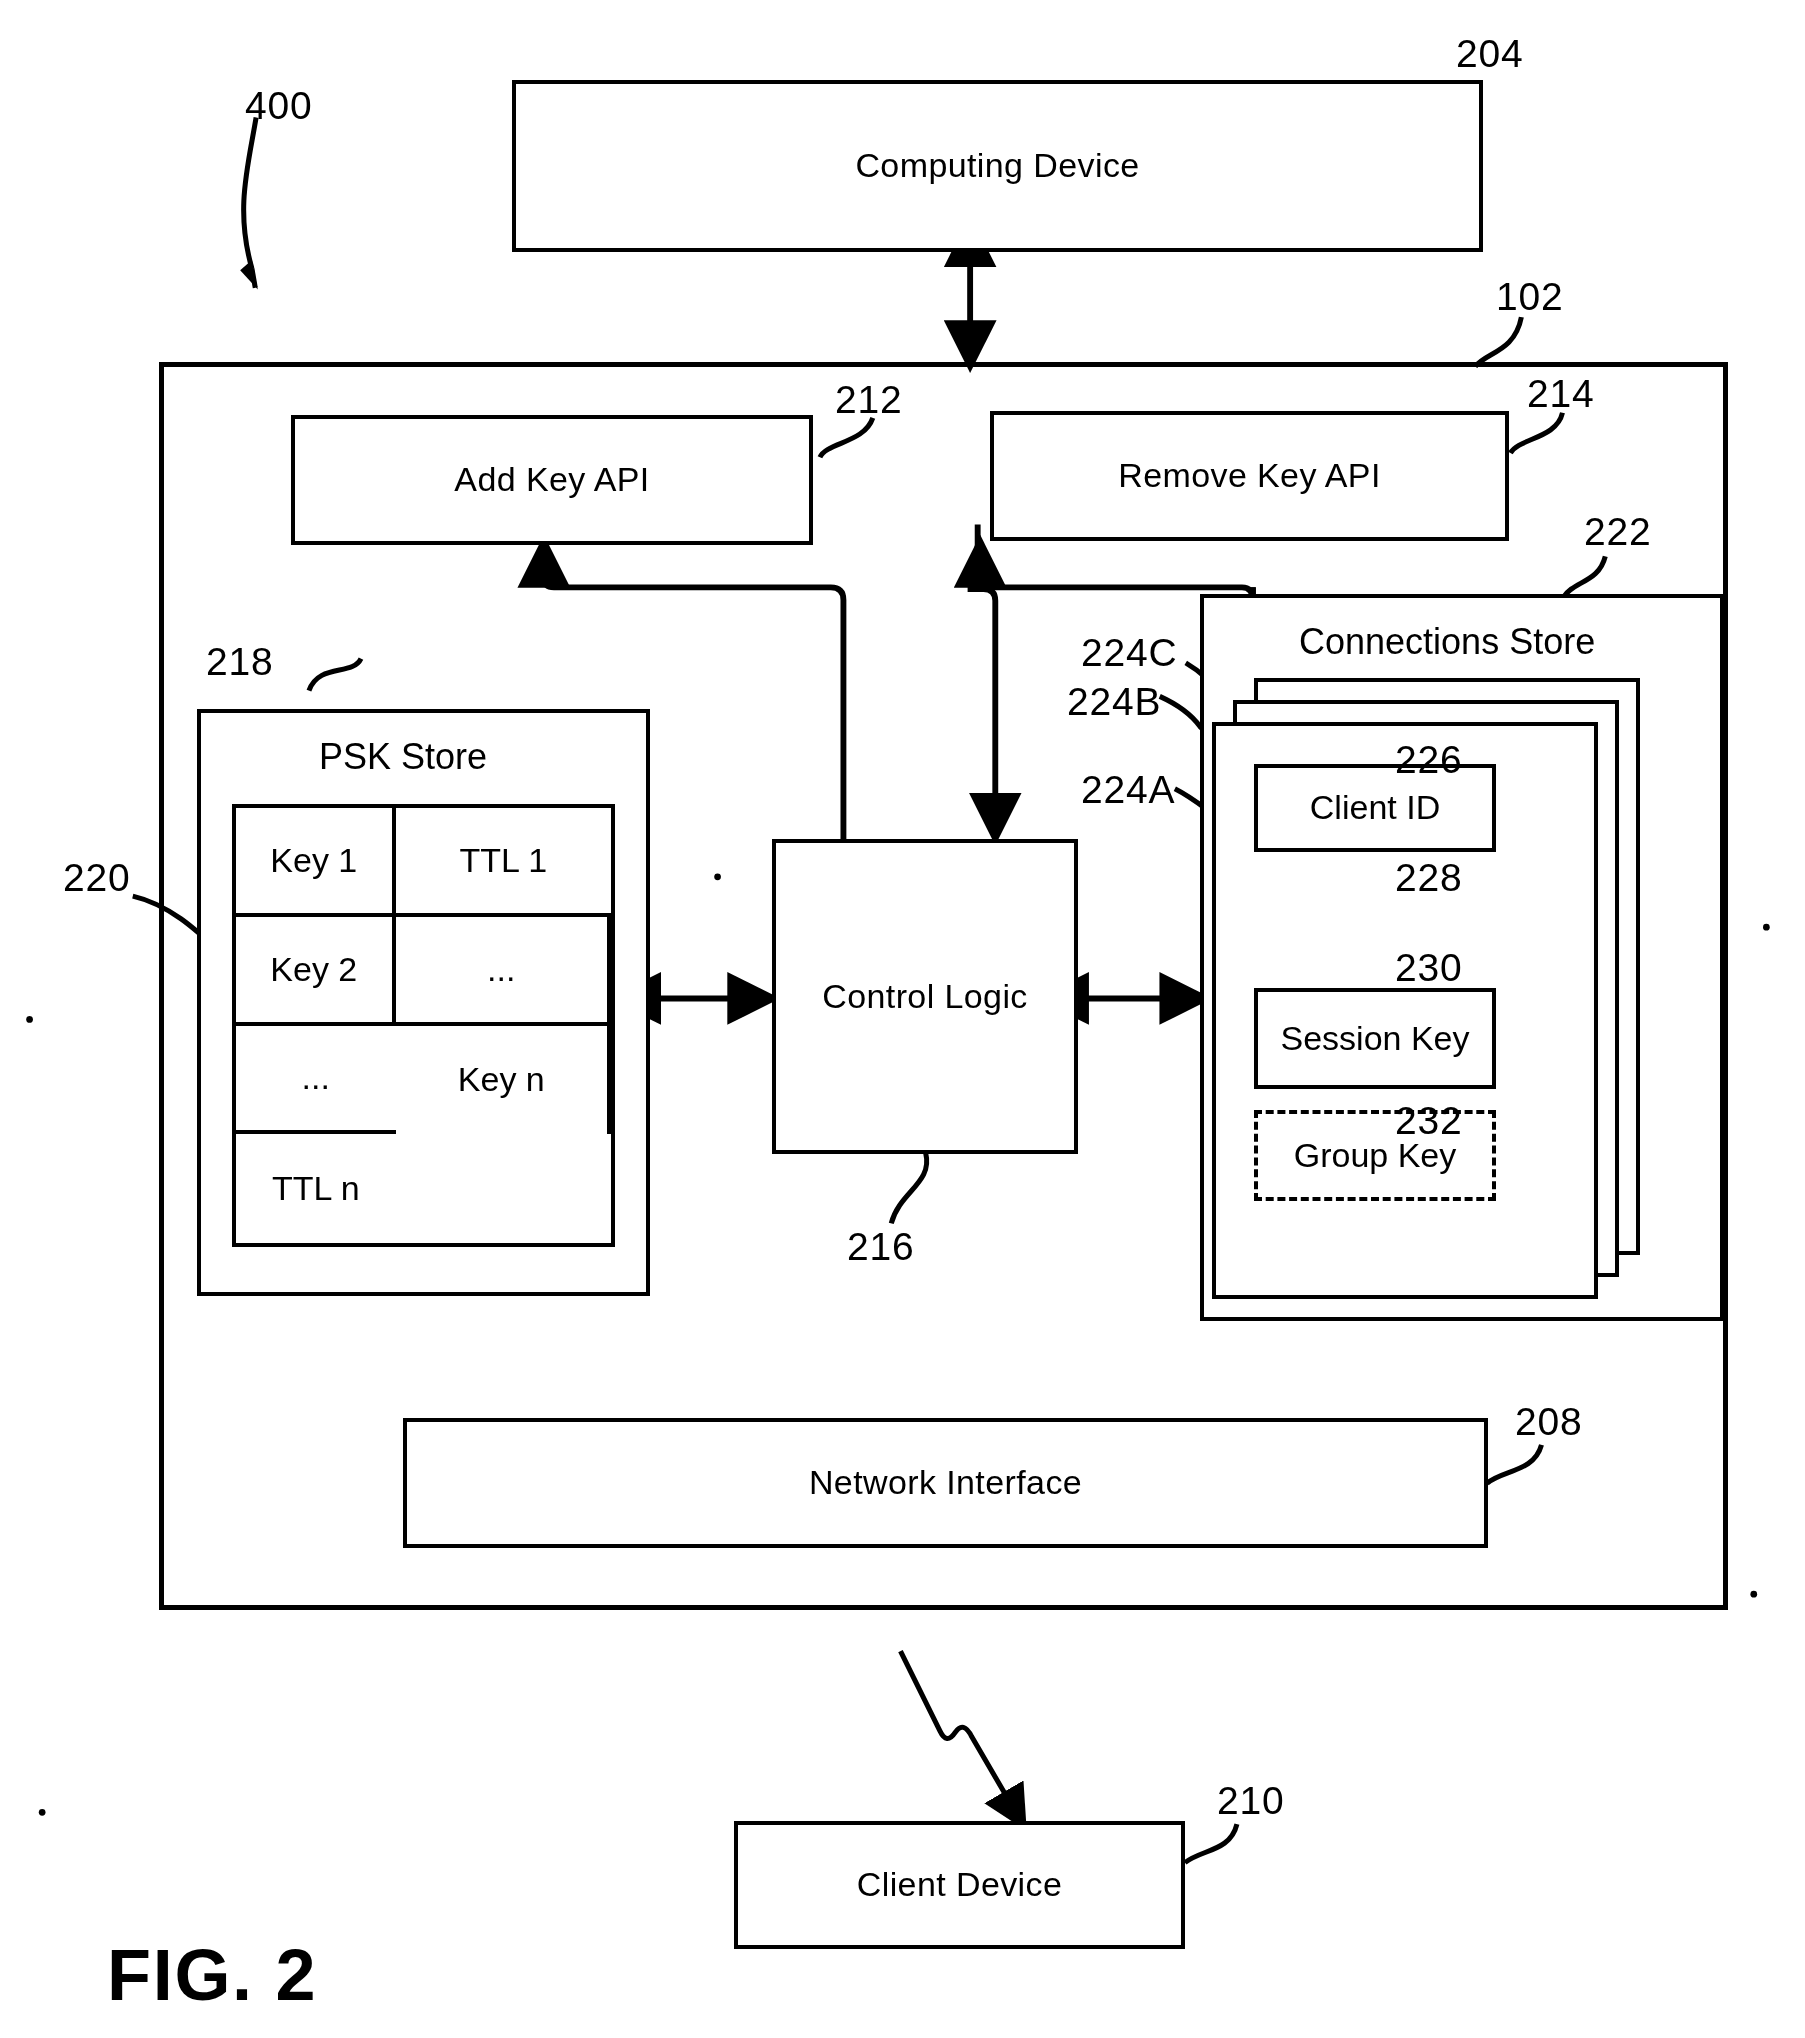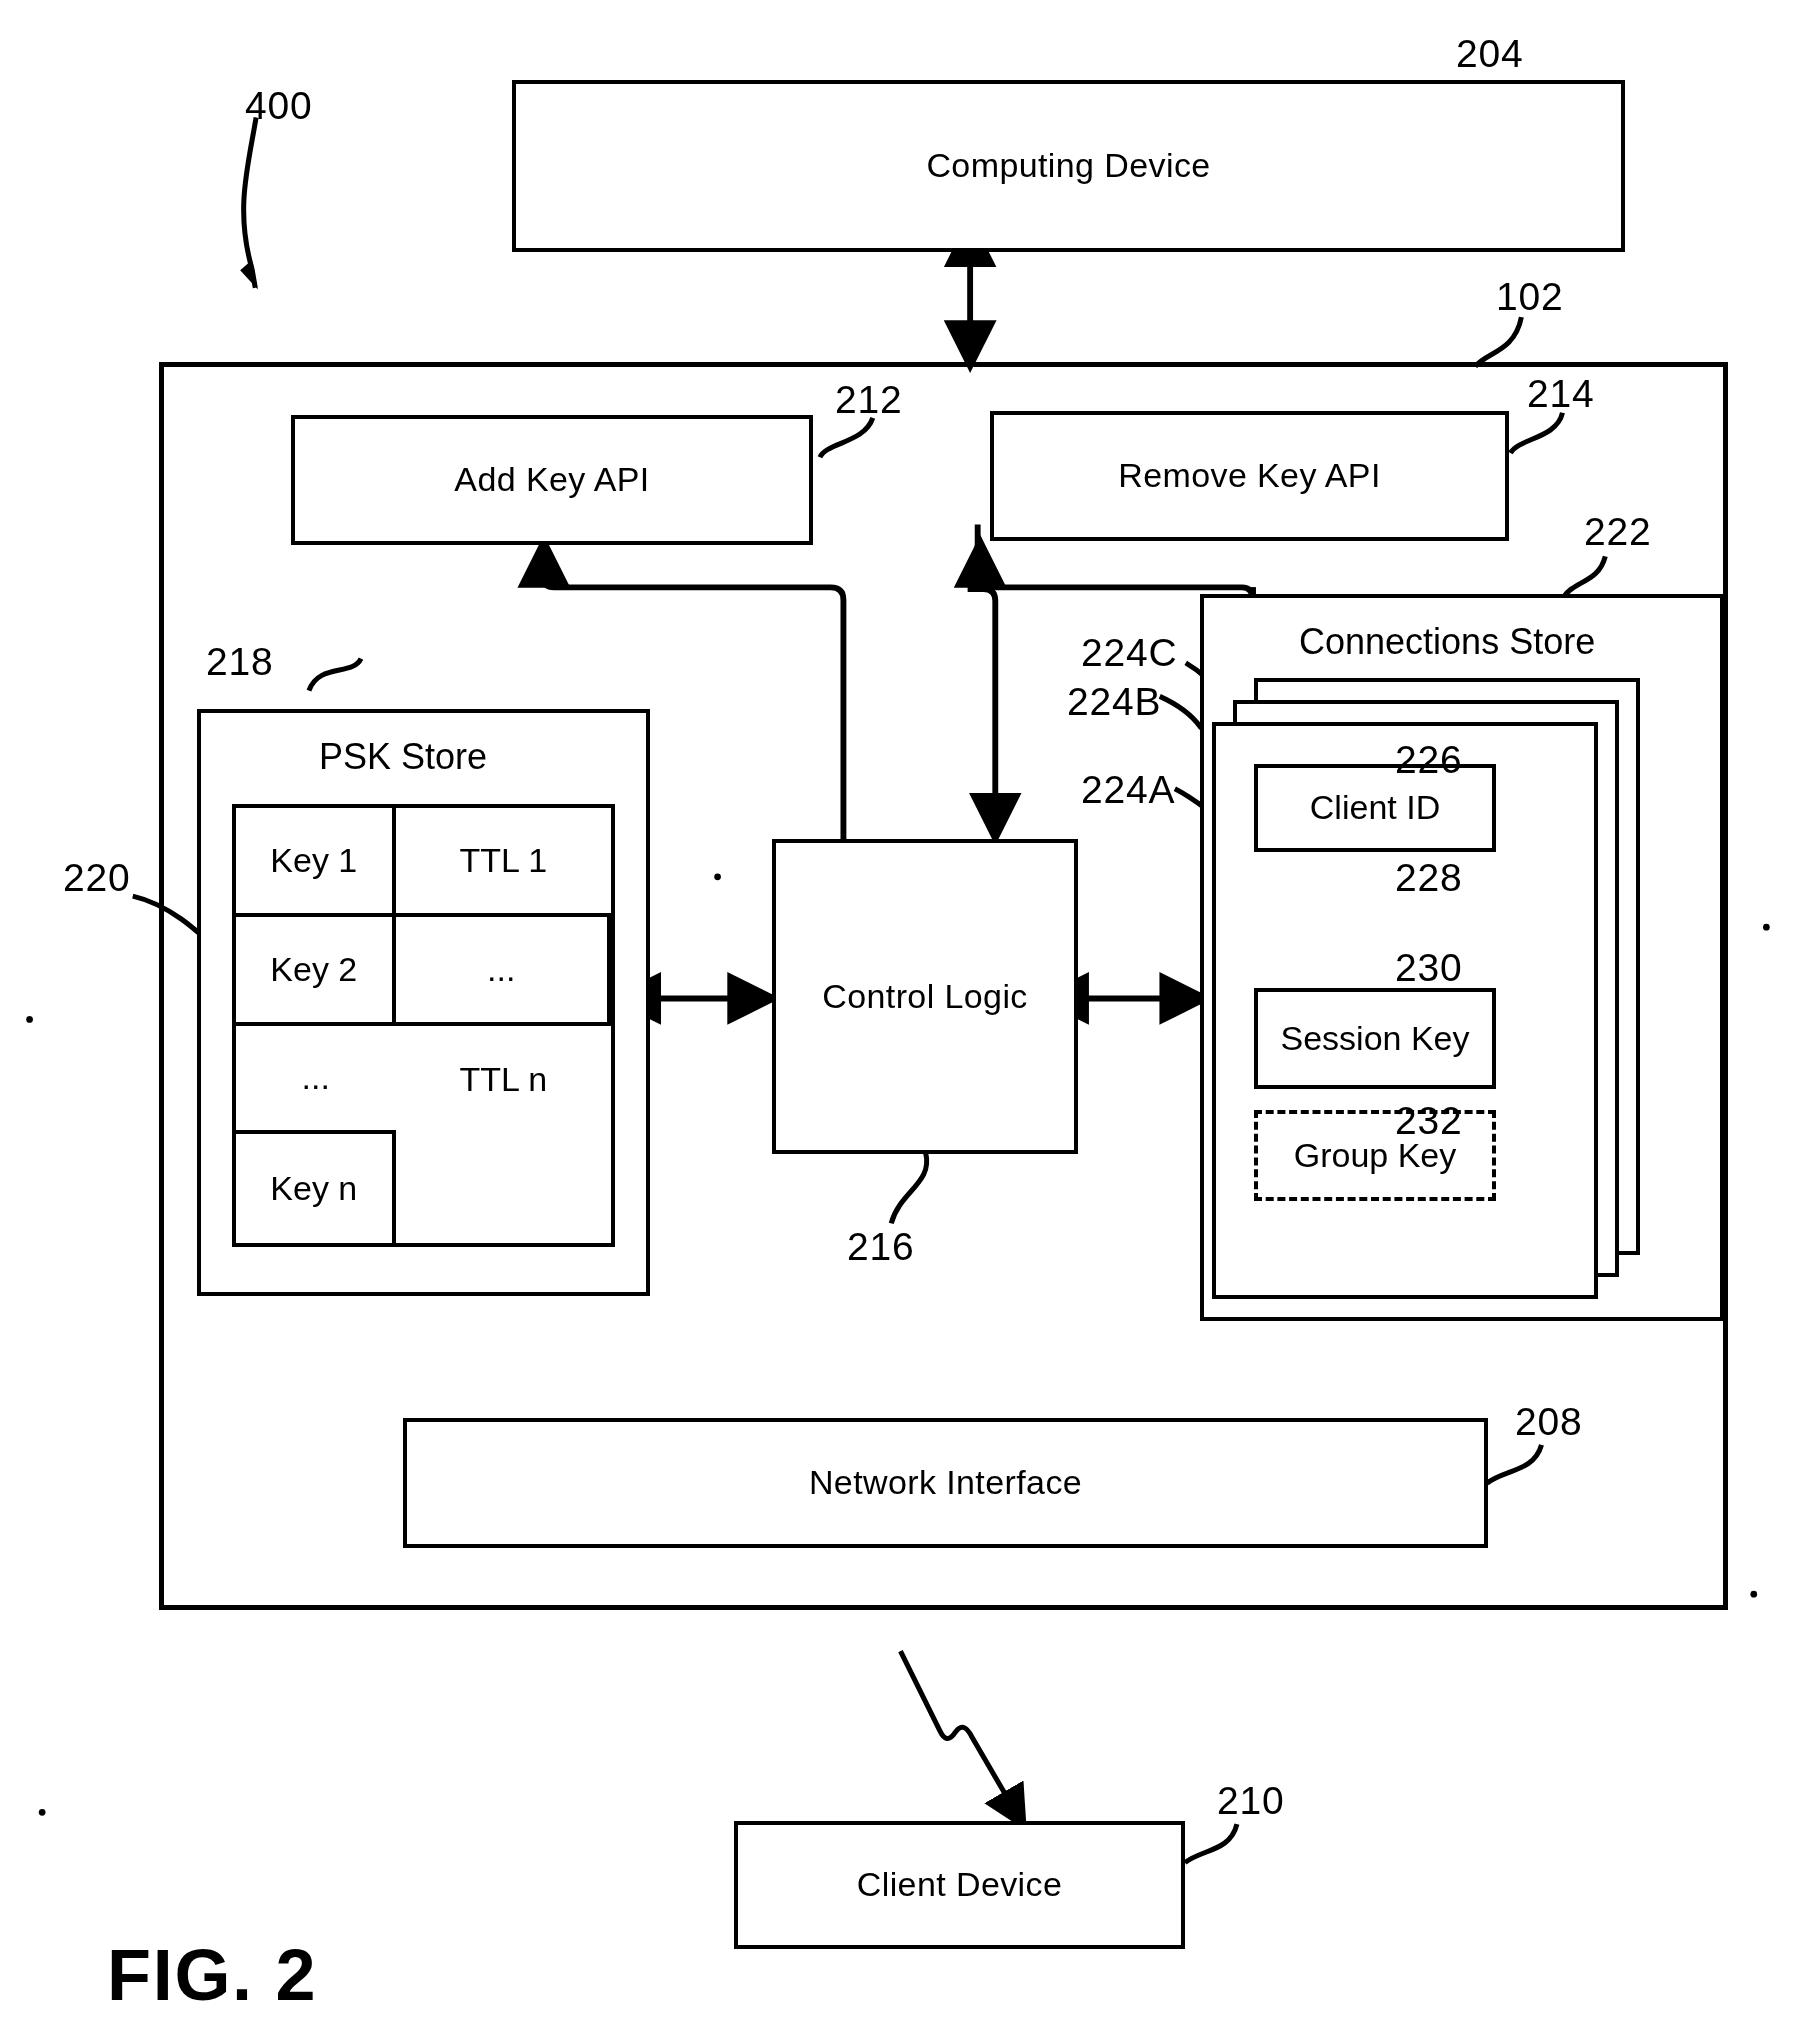--- a/index.html
+++ b/index.html
@@ -165,21 +165,21 @@
 
     <circle cx="35" cy="1215" r="4" fill="#000"></circle>
     <circle cx="2105" cy="1105" r="4" fill="#000"></circle>
     <circle cx="2090" cy="1900" r="4" fill="#000"></circle>
     <circle cx="855" cy="1045" r="4" fill="#000"></circle>
     <circle cx="50" cy="2160" r="4" fill="#000"></circle>
   </svg>
 
   <div class="ref" style="left:245px; top:84px;">400</div>
 
-  <div class="box" style="left:512px; top:80px; width:1113px; height:172px;">
+  <div class="box" style="left:512px; top:80px; width:971px; height:172px;">
     <span class="box-label">Computing Device</span>
   </div>
   <div class="ref" style="left:1456px; top:32px;">204</div>
 
   <div style="position:absolute; left:159px; top:362px; width:1569px; height:1248px; border:5px solid #000; box-sizing:border-box; background:transparent;"></div>
   <div class="ref" style="left:1496px; top:275px;">102</div>
 
   <div class="box" style="left:291px; top:415px; width:522px; height:130px;">
     <span class="box-label">Add Key API</span>
   </div>
@@ -194,22 +194,22 @@
   <div class="title-label" style="left:319px; top:736px;">PSK Store</div>
   <div class="ref" style="left:206px; top:640px;">218</div>
   <div class="ref" style="left:63px; top:856px;">220</div>
 
   <div id="psk-table" style="left:232px; top:804px; width:383px; height:443px;">
     <div class="cell col1">Key 1</div>
     <div class="cell col2">TTL 1</div>
     <div class="cell col1">Key 2</div>
     <div class="cell col1">...</div>
     <div class="cell col2">...</div>
+    <div class="cell col1 lastrow">Key n</div>
     <div class="cell col2 lastrow">TTL n</div>
-    <div class="cell col1 lastrow">Key n</div>
   </div>
 
   <div class="box" style="left:772px; top:839px; width:306px; height:315px;">
     <span class="box-label">Control Logic</span>
   </div>
   <div class="ref" style="left:847px; top:1225px;">216</div>
 
   <div style="position:absolute; left:1200px; top:594px; width:524px; height:727px; border:4.2px solid #000; box-sizing:border-box; background:#fff;"></div>
   <div class="title-label" style="left:1299px; top:621px;">Connections Store</div>
   <div class="ref" style="left:1584px; top:510px;">222</div>

